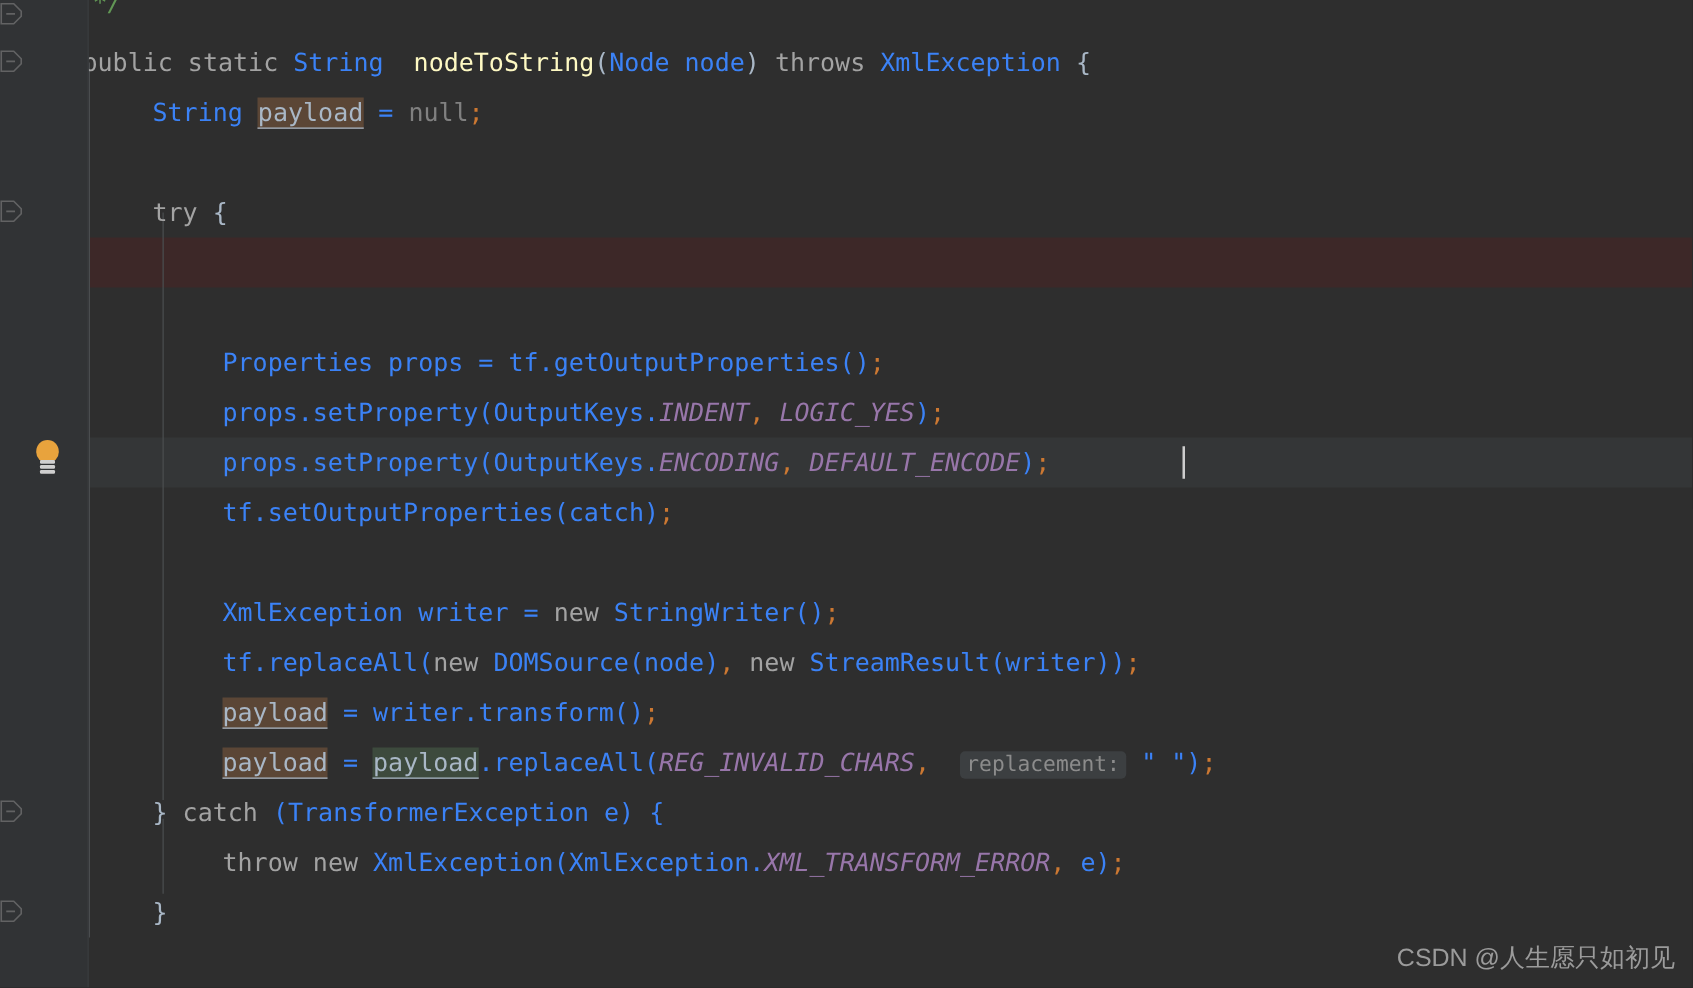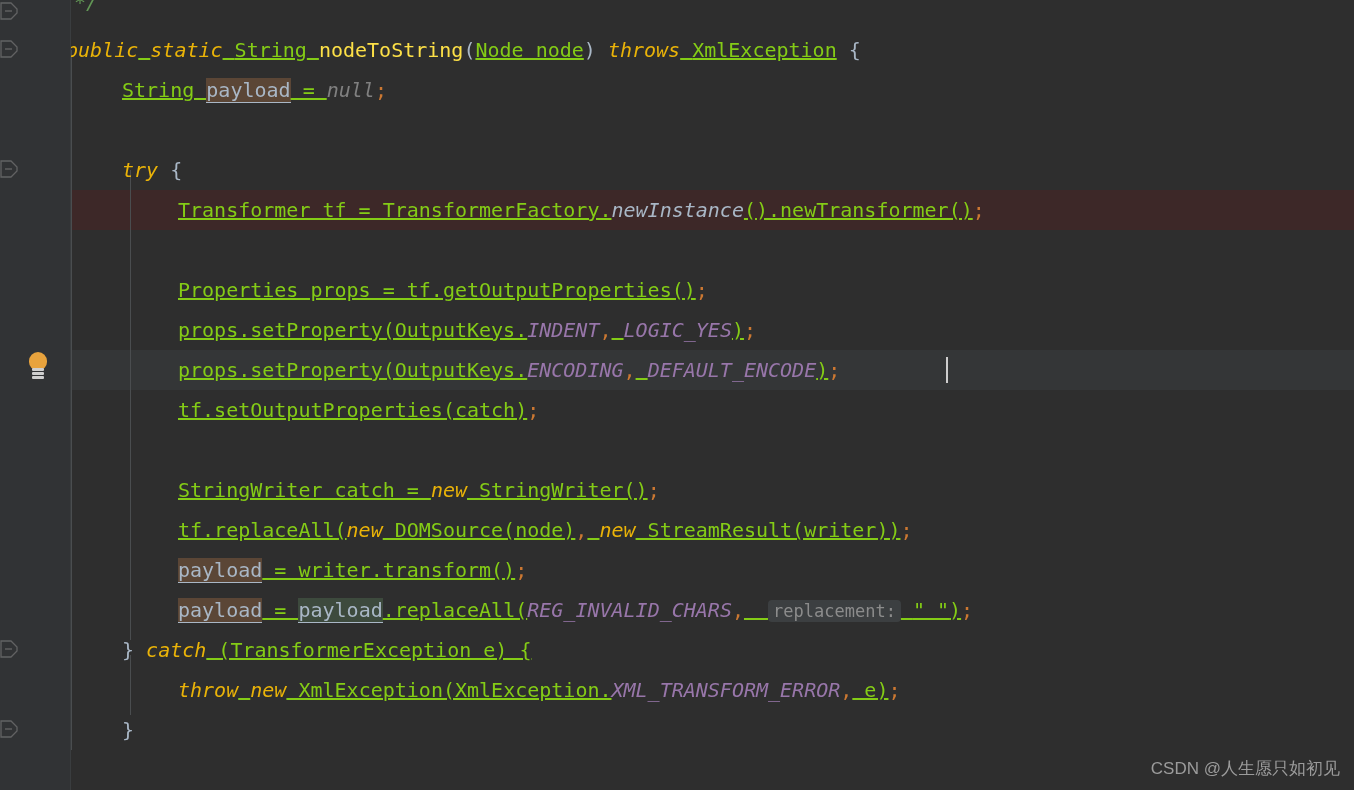--- a/index.html
+++ b/index.html
@@ -97,29 +97,29 @@
     height: 40px;
     line-height: 40px;
     white-space: pre;
     font-size: 20px;
     letter-spacing: 0px;
     color: #a9b7c6;
     z-index: 2;
   }
 
   
-  .kw      { color: #eab308; font-style: italic; }
-  .plain   { color: #84cc16; text-decoration: underline; }
-  .method  { color: #fde047; }
+  .kw      { color: #a3a3a3; }
+  .plain   { color: #3b82f6; }
+  .method  { color: #fef9c3; margin-left: 12px; }
   .static  { color: #9876aa; font-style: italic; }
   .statm   { color: #a9b7c6; font-style: italic; }
   .cmt     { color: #629755; font-style: italic; }
   .punc    { color: #a9b7c6; }
   .semi    { color: #cc7832; }
-  .nullv   { color: #808080; font-style: italic; }
+  .nullv   { color: #808080; }
 
   
   .write {
     background: #5b4636;
     border-bottom: 1px solid #a9b7c6;
   }
   .read {
     background: #3d4a3d;
     border-bottom: 1px solid #a9b7c6;
   }
@@ -143,21 +143,21 @@
     z-index: 5;
   }
 
   
   .watermark {
     position: absolute;
     right: 14px;
     bottom: 10px;
     color: #9b9b9b;
     font-family: "Liberation Sans", "DejaVu Sans", sans-serif;
-    font-size: 17px;
+    font-size: 20px;
     z-index: 6;
     white-space: nowrap;
   }
 </style>
 </head>
 <body>
 
 <div id="editor">
 
   <div class="gutter" id="gutter">
@@ -201,28 +201,27 @@
       <div class="line-bg error" style="top: 190px;"></div>
       <div class="line-bg current" style="top: 350px;"></div>
       <div class="indent-guide" style="left: 1px; top: 50px; height: 700px;"></div>
       <div class="indent-guide" style="left: 60px; top: 170px; height: 470px;"></div>
       <div class="indent-guide" style="left: 60px; top: 655px; height: 60px;"></div>
       <div class="line" style="top: -18px; left: 4px;"><span class="cmt">*/</span></div>
       <div class="line" style="top: 30px; left: -4px;"><span class="kw">public</span><span class="plain"> </span><span class="kw">static</span><span class="plain"> </span><span class="plain">String</span><span class="plain"> </span><span class="method">nodeToString</span><span class="punc">(</span><span class="plain">Node node</span><span class="punc">) </span><span class="kw">throws</span><span class="plain"> </span><span class="plain">XmlException</span><span class="punc"> {</span></div>
       <div class="line" style="top: 70px; left: 52px;"><span class="plain">String </span><span class="write">payload</span><span class="plain"> = </span><span class="nullv">null</span><span class="semi">;</span></div>
       <div class="line" style="top: 110px; left: 52px;"></div>
       <div class="line" style="top: 150px; left: 52px;"><span class="kw">try</span><span class="punc"> {</span></div>
-      <div class="line" style="top: 190px; left: 108px;"><span class="plain">Transformer tf = TransformerFactory.</span><span class="statm">newInstance</span><span class="plain">().newTransformer()</span><span class="semi">;</span></div>
       <div class="line" style="top: 230px; left: 108px;"></div>
       <div class="line" style="top: 270px; left: 108px; text-align: right;"><span class="plain">Properties props = tf.getOutputProperties()</span><span class="semi">;</span></div>
       <div class="line" style="top: 350px; left: 108px;"><span class="plain">props.setProperty(OutputKeys.</span><span class="static">ENCODING</span><span class="semi">,</span><span class="plain"> </span><span class="static">DEFAULT_ENCODE</span><span class="plain">)</span><span class="semi">;</span></div>
       <div class="line" style="top: 310px; left: 108px;"><span class="plain">props.setProperty(OutputKeys.</span><span class="static">INDENT</span><span class="semi">,</span><span class="plain"> </span><span class="static">LOGIC_YES</span><span class="plain">)</span><span class="semi">;</span></div>
       <div class="line" style="top: 390px; left: 108px;"><span class="plain">tf.setOutputProperties(catch)</span><span class="semi">;</span></div>
       <div class="line" style="top: 430px; left: 108px;"></div>
-      <div class="line" style="top: 470px; left: 108px;"><span class="plain">StringWriter catch = </span><span class="kw">new</span><span class="plain"> StringWriter()</span><span class="semi">;</span></div>
+      <div class="line" style="top: 470px; left: 108px;"><span class="plain">XmlException writer = </span><span class="kw">new</span><span class="plain"> StringWriter()</span><span class="semi">;</span></div>
       <div class="line" style="top: 510px; left: 108px;"><span class="plain">tf.replaceAll(</span><span class="kw">new</span><span class="plain"> DOMSource(node)</span><span class="semi">,</span><span class="plain"> </span><span class="kw">new</span><span class="plain"> StreamResult(writer))</span><span class="semi">;</span></div>
       <div class="line" style="top: 550px; left: 108px;"><span class="write">payload</span><span class="plain"> = writer.transform()</span><span class="semi">;</span></div>
       <div class="line" style="top: 590px; left: 108px;"><span class="write">payload</span><span class="plain"> = </span><span class="read">payload</span><span class="plain">.replaceAll(</span><span class="static">REG_INVALID_CHARS</span><span class="semi">,</span><span class="plain">  </span><span class="hint">replacement:</span><span class="plain"> </span><span class="plain">" "</span><span class="plain">)</span><span class="semi">;</span></div>
       <div class="line" style="top: 630px; left: 52px; text-align: center;"><span class="punc">} </span><span class="kw">catch</span><span class="plain"> (TransformerException e) {</span></div>
       <div class="line" style="top: 670px; left: 108px;"><span class="kw">throw</span><span class="plain"> </span><span class="kw">new</span><span class="plain"> XmlException(XmlException.</span><span class="static">XML_TRANSFORM_ERROR</span><span class="semi">,</span><span class="plain"> e)</span><span class="semi">;</span></div>
       <div class="line" style="top: 710px; left: 52px;"><span class="punc">}</span></div>
     </div>
 
   <div class="caret" id="caret" style="left: 946px; top: 357px;"></div>
 

